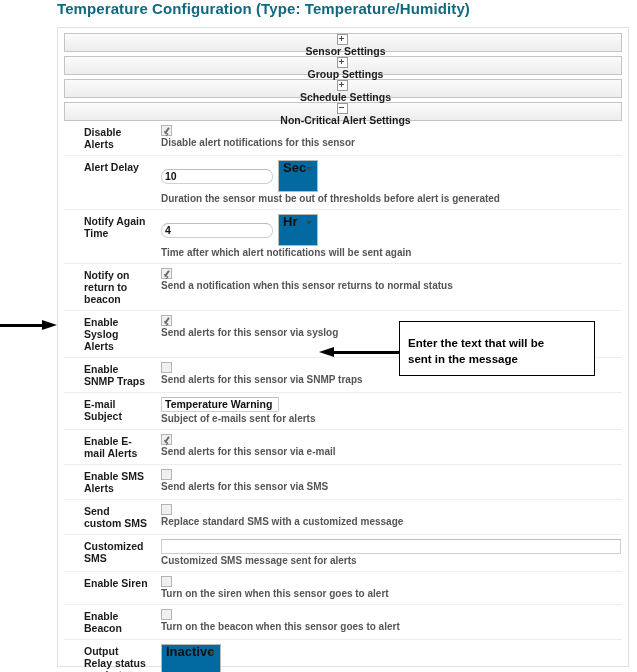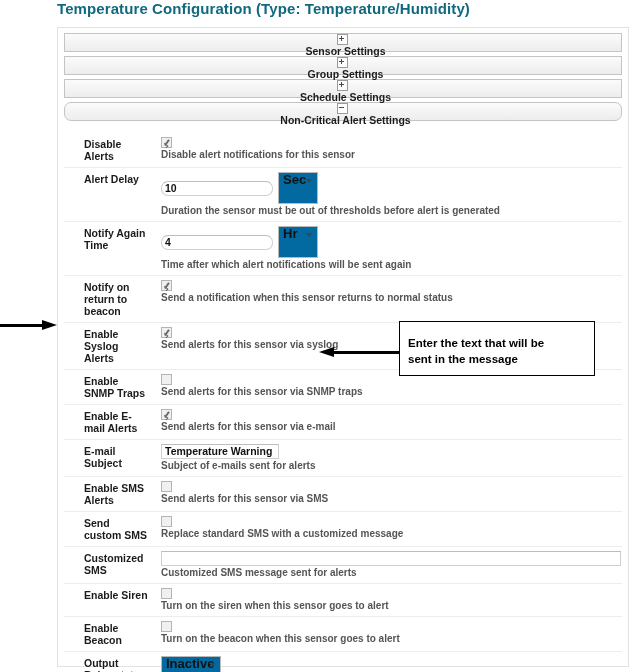--- a/index.html
+++ b/index.html
@@ -51,21 +51,21 @@
     box-sizing: border-box;
     display: flex;
     align-items: center;
     padding-left: 5px;
     font-weight: bold;
     font-size: 10.5px;
     color: #1b1b1b;
     cursor: pointer;
     flex-direction: column;
   }
-  .section-bar.open { margin-bottom: 12px; border-radius: 7px; }
+  .section-bar.open { margin-bottom: 0; }
   .toggle-box {
     width: 9px;
     height: 9px;
     border: 1px solid #9a9a9a;
     background: #fdfdfd;
     margin-right: 6px;
     position: relative;
     flex: 0 0 auto;
   }
   .toggle-box::before {
@@ -325,32 +325,32 @@
 
       <tr>
         <td class="lbl">Enable SNMP Traps</td>
         <td class="fld">
           <span class="cb"></span>
           <div class="helptext">Send alerts for this sensor via SNMP traps</div>
         </td>
       </tr>
 
       <tr>
+        <td class="lbl">E-mail Subject</td>
+        <td class="fld">
+          <span class="txt subject">Temperature Warning</span>
+          <div class="helptext">Subject of e-mails sent for alerts</div>
+        </td>
+      </tr>
+
+      <tr>
         <td class="lbl">Enable E-mail Alerts</td>
         <td class="fld">
           <span class="cb checked"></span>
           <div class="helptext">Send alerts for this sensor via e-mail</div>
-        </td>
-      </tr>
-
-      <tr>
-        <td class="lbl">E-mail Subject</td>
-        <td class="fld">
-          <span class="txt subject">Temperature Warning</span>
-          <div class="helptext">Subject of e-mails sent for alerts</div>
         </td>
       </tr>
 
       <tr>
         <td class="lbl">Enable SMS Alerts</td>
         <td class="fld">
           <span class="cb"></span>
           <div class="helptext">Send alerts for this sensor via SMS</div>
         </td>
       </tr>

